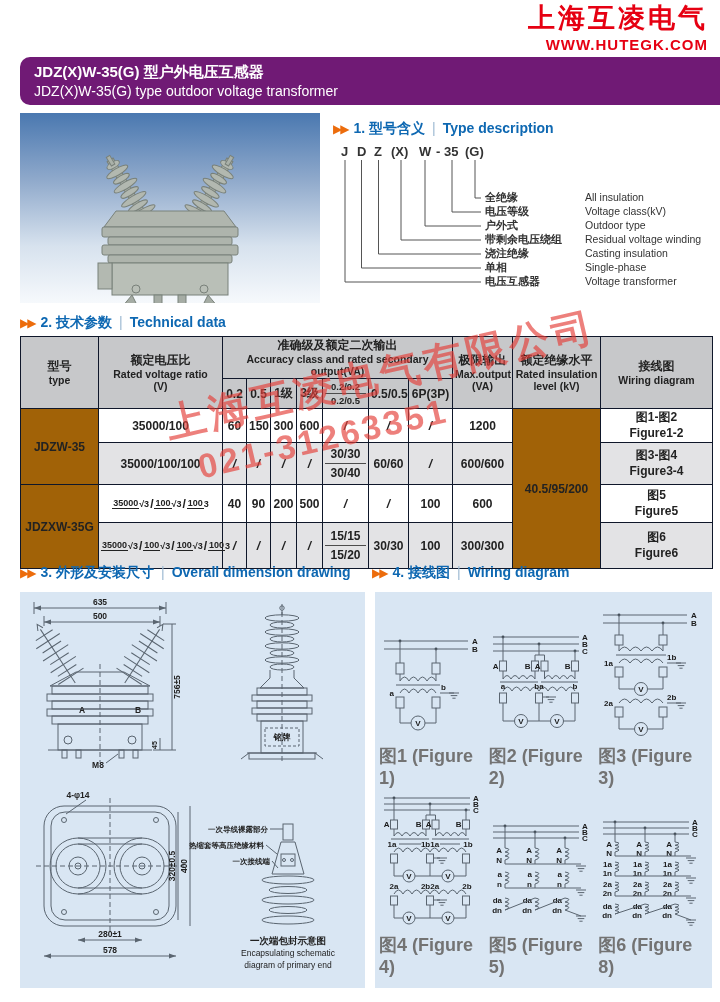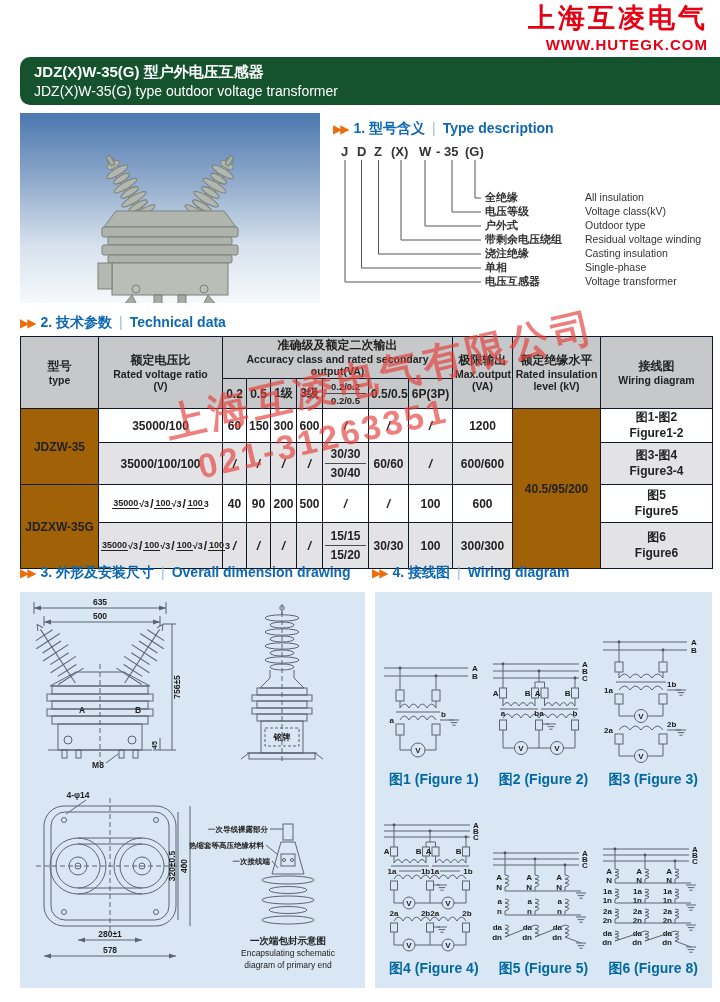--- a/index.html
+++ b/index.html
@@ -6,21 +6,21 @@
   body{width:720px;height:1002px;position:relative;background:#fff;
        font-family:"Liberation Sans","DejaVu Sans",sans-serif;color:#222;overflow:hidden;}
   #page{position:absolute;inset:0;}
 
   
   .hdr{position:absolute;top:6px;right:12px;text-align:right;}
   .hdr .logo{font-size:27px;font-weight:bold;color:#e60012;letter-spacing:3px;line-height:1.05;font-family:Liberation Mono, monospace;}
   .hdr .site{font-size:15px;font-weight:bold;color:#e60012;letter-spacing:1px;margin-top:2px;}
 
   
-  .titlebar{position:absolute;left:20px;right:0;top:57px;height:48px;background:#14532d;
+  .titlebar{position:absolute;left:20px;right:0;top:57px;height:48px;background:#701a75;
             border-radius:10px 0 0 10px;color:#fff;padding:5px 0 0 14px;box-sizing:border-box;}
   .titlebar .t1{font-size:15px;font-weight:bold;line-height:1.35;}
   .titlebar .t2{font-size:14px;line-height:1.3;}
 
   
   .sec-head{position:absolute;white-space:nowrap;font-size:14px;}
   .sec-head .arrows{color:#ec6c0c;font-size:12px;letter-spacing:-2px;margin-right:6px;}
   .sec-head .zh{color:#0e68b2;font-weight:bold;}
   .sec-head .sep{color:#9db9d2;margin:0 7px;font-weight:normal;}
   .sec-head .en{color:#0e68b2;font-weight:bold;}
@@ -78,21 +78,21 @@
   .dimsvg text{fill:#222;font-size:8.5px;font-weight:bold;stroke:none;}
   .dimsvg .dash{stroke-dasharray:5,3;}
   .dimsvg .small{font-size:7px;}
   .dimsvg .lab{font-size:7.5px;}
   .dimsvg .cap-zh{font-size:9.5px;}
   .dimsvg .cap-en{font-size:8.5px;font-weight:normal;}
 
   .wgrid{display:grid;grid-template-columns:repeat(3,1fr);grid-template-rows:1fr 1fr;
          height:100%;box-sizing:border-box;padding:8px 4px 10px 4px;}
   .wcell{display:flex;flex-direction:column;justify-content:flex-end;align-items:center;}
-  .wcap{font-size:14px;font-weight:bold;color:#0369a1;margin-top:3px;}
+  .wcap{font-size:18px;font-weight:bold;color:#737373;margin-top:3px;}
   .wfig line,.wfig path,.wfig rect,.wfig circle{stroke:#5a6570;stroke-width:1;fill:none;}
   .wfig .dot{fill:#45505a;stroke:none;}
   .wfig text{fill:#1a1a1a;font-size:8px;font-weight:bold;stroke:none;}
 </style>
 </head>
 <body>
 
 <div id="page">
 
   <div class="hdr">

